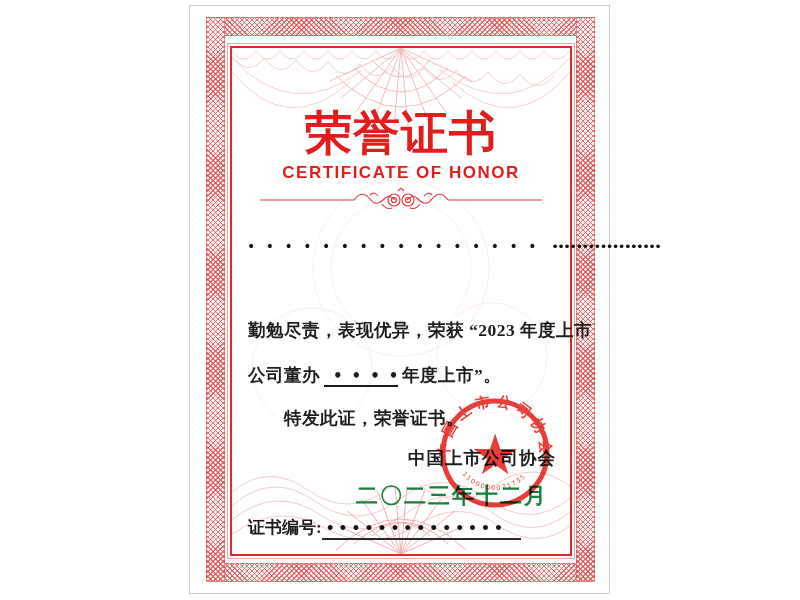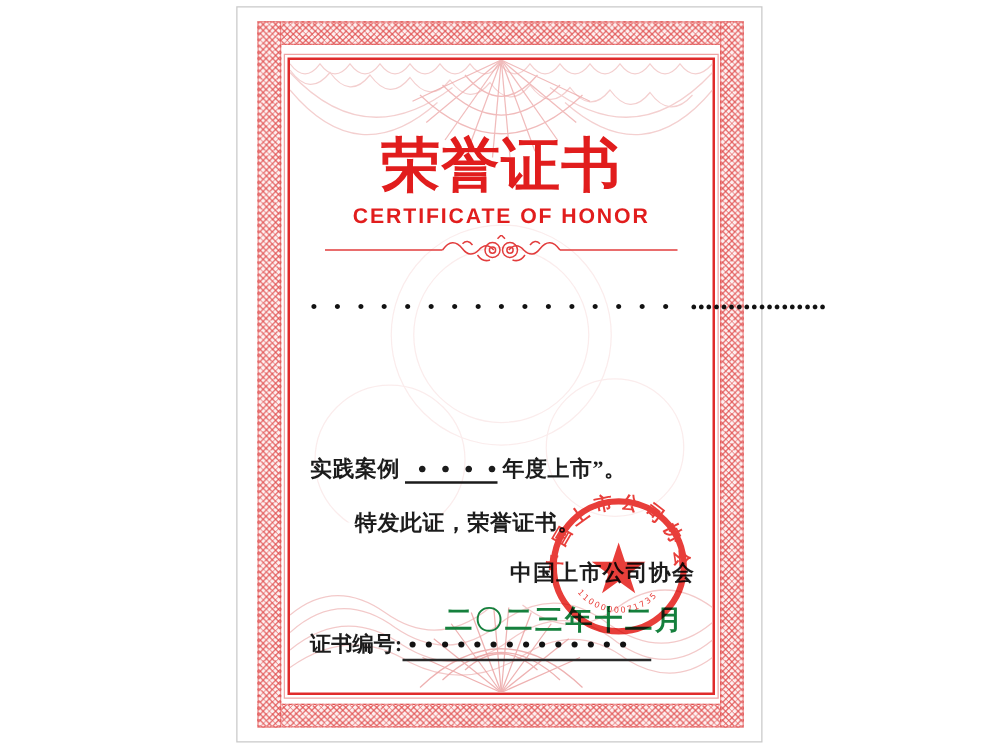--- a/index.html
+++ b/index.html
@@ -41,21 +41,21 @@
   .l3{left:16px;top:317px;}
   .l4{left:52px;top:360px;}
   .blank-dots{display:inline-block;width:74px;margin:0 4px;text-align:center;
               border-bottom:2px solid #1b1b1b;font-size:15px;letter-spacing:9px;text-indent:9px;
               font-family:"DejaVu Sans",sans-serif;line-height:1.1;}
   .sig-org{position:absolute;right:14px;top:398px;font-size:17.5px;font-weight:600;
            color:#1c1c1c;letter-spacing:1px;white-space:nowrap;}
   .sig-date{position:absolute;right:22px;top:433px;font-size:22px;font-weight:600;
             color:#15803d;letter-spacing:2px;white-space:nowrap;}
   .seal{position:absolute;left:204px;top:346px;opacity:.88;mix-blend-mode:multiply;}
-  .footer-line{position:absolute;left:16px;top:456px;font-size:17px;font-weight:600;
+  .footer-line{position:absolute;left:16px;top:468px;font-size:17px;font-weight:600;
                color:#1c1c1c;white-space:nowrap;}
   .footer-dots{display:inline-block;border-bottom:2px solid #2a2a2a;padding:0 14px 2px 4px;
                font-size:14px;letter-spacing:4px;font-family:"DejaVu Sans",sans-serif;color:#121212;}
 </style>
 </head>
 <body>
 
 <div class="canvas">
   <div class="page">
 
@@ -145,22 +145,23 @@
           <path d="M146,8 q-4,-5 -8,-1"></path>
             <path d="M192,8 q4,-5 8,-1"></path>
         </g>
       </svg>
 
       <div class="dots-row">
         <span class="dots-spaced">••••••••••••••••</span>
         <span class="dots-tight">••••••••••••••••••</span>
       </div>
 
+      <div class="bodyline l2">勤勉尽责，表现优异，荣获 “2023 年度上市</div>
       <div class="bodyline l3">
-        <span>实践案例</span><span class="blank-dots">••••</span><span>年度上市”。</span>
+        <span>公司董办</span><span class="blank-dots">••••</span><span>年度上市”。</span>
       </div>
       <div class="bodyline l4">特发此证，荣誉证书。</div>
 
       <div class="sig-org">中国上市公司协会</div>
       <div class="sig-date">二〇二三年十二月</div>
 
       <svg class="seal" width="118" height="118" viewBox="0 0 118 118">
         <circle cx="59" cy="59" r="52" fill="none" stroke="#e5231e" stroke-width="5"></circle>
         <text x="59" y="80" text-anchor="middle" font-size="56" fill="#e5231e" font-family="DejaVu Sans, sans-serif">★</text>
         <defs>

